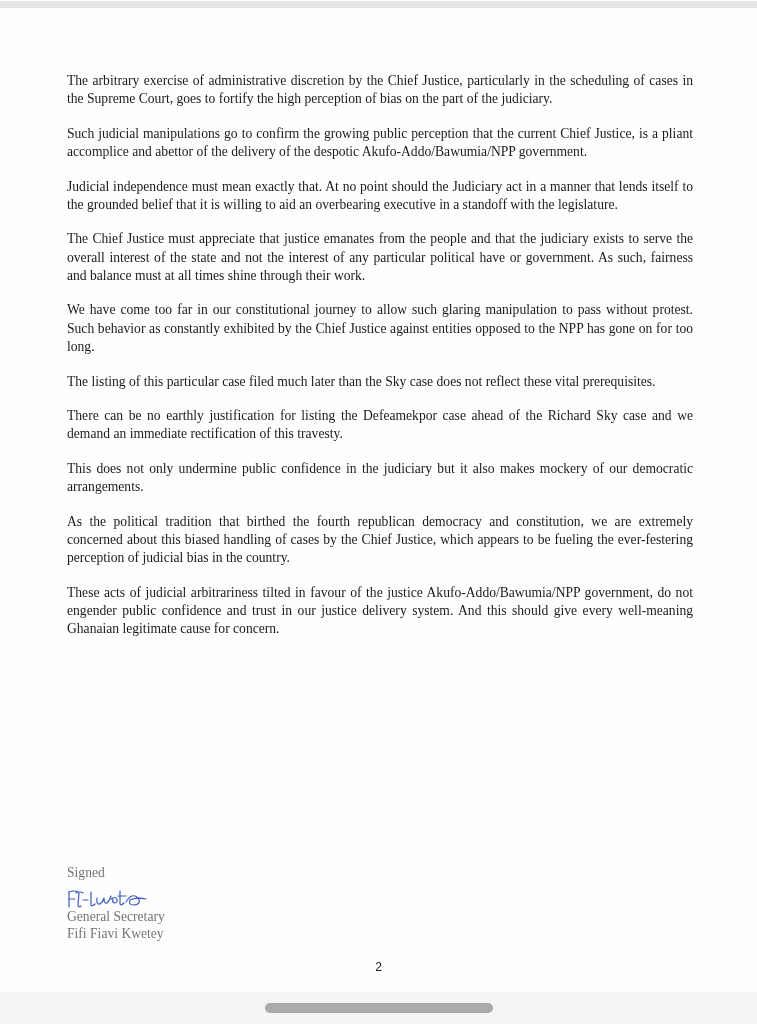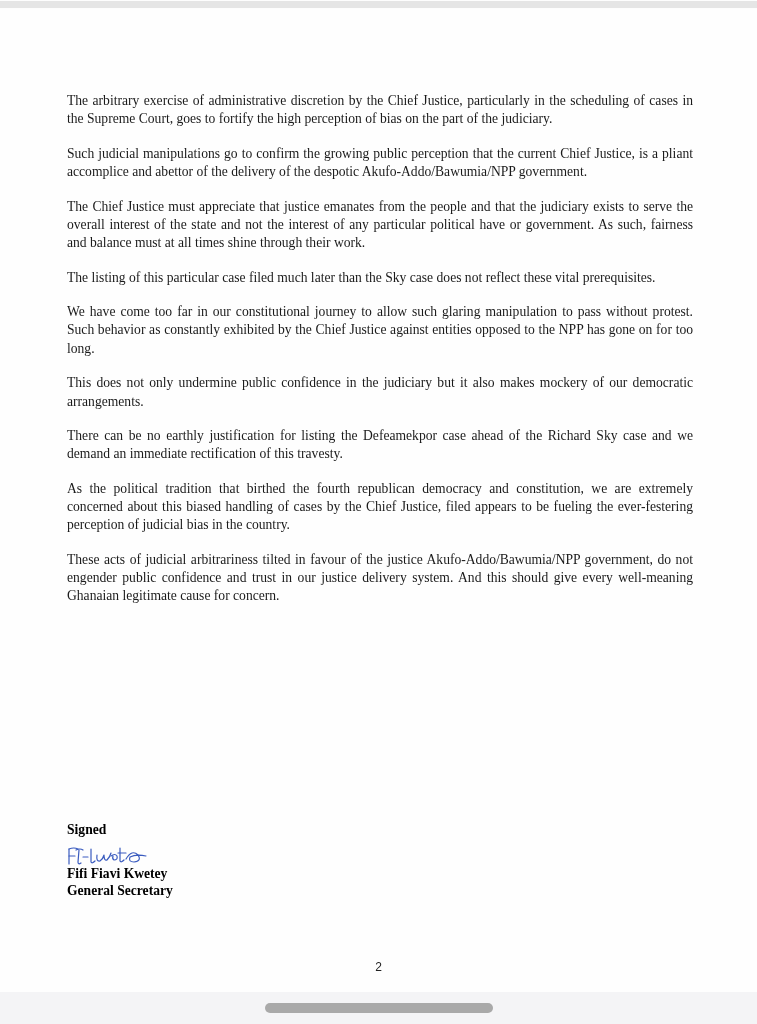--- a/index.html
+++ b/index.html
@@ -27,40 +27,39 @@
     .page {
       position: absolute;
       left: 0; top: 9px;
       width: 757px;
       height: 983px;
       background: #fefefe;
     }
     .body-text {
       position: absolute;
       left: 67px;
-      top: 92px;
+      top: 72px;
       width: 626px;
       font-family: "Liberation Serif", serif;
       font-size: 13.6px;
       line-height: 18.3px;
       color: #1a1a1a;
     }
     .body-text p {
       margin: 0 0 16.2px 0;
       text-align: justify;
     }
     .signature-block {
       position: absolute;
       left: 67px;
-      top: 821px;
+      top: 864px;
       font-family: "Liberation Serif", serif;
       font-size: 13.6px;
       line-height: 17.5px;
-      color: #000000;
-      font-weight: bold;
+      color: #737373;
     }
     .signed-label { margin-bottom: 6px; }
     .sig-svg { display: block; width: 90px; height: 22px; margin-left: -1px; margin-bottom: -2px; }
     .page-number {
       position: absolute;
       left: 0;
       width: 757px;
       top: 960px;
       text-align: center;
       font-family: "Liberation Sans", sans-serif;
@@ -89,26 +88,27 @@
 
 <div class="top-bar">
   <div class="strip"></div>
 </div>
 
 <div class="page"></div>
 
 <div class="body-text">
   <p>The arbitrary exercise of administrative discretion by the Chief Justice, particularly in the scheduling of cases in the Supreme Court, goes to fortify the high perception of bias on the part of the judiciary.</p>
   <p>Such judicial manipulations go to confirm the growing public perception that the current Chief Justice, is a pliant accomplice and abettor of the delivery of the despotic Akufo-Addo/Bawumia/NPP government.</p>
+  <p>Judicial independence must mean exactly that. At no point should the Judiciary act in a manner that lends itself to the grounded belief that it is willing to aid an overbearing executive in a standoff with the legislature.</p>
   <p>The Chief Justice must appreciate that justice emanates from the people and that the judiciary exists to serve the overall interest of the state and not the interest of any particular political have or government. As such, fairness and balance must at all times shine through their work.</p>
+  <p>We have come too far in our constitutional journey to allow such glaring manipulation to pass without protest. Such behavior as constantly exhibited by the Chief Justice against entities opposed to the NPP has gone on for too long.</p>
   <p>The listing of this particular case filed much later than the Sky case does not reflect these vital prerequisites.</p>
-  <p>We have come too far in our constitutional journey to allow such glaring manipulation to pass without protest. Such behavior as constantly exhibited by the Chief Justice against entities opposed to the NPP has gone on for too long.</p>
+  <p>There can be no earthly justification for listing the Defeamekpor case ahead of the Richard Sky case and we demand an immediate rectification of this travesty.</p>
   <p>This does not only undermine public confidence in the judiciary but it also makes mockery of our democratic arrangements.</p>
-  <p>There can be no earthly justification for listing the Defeamekpor case ahead of the Richard Sky case and we demand an immediate rectification of this travesty.</p>
-  <p>As the political tradition that birthed the fourth republican democracy and constitution, we are extremely concerned about this biased handling of cases by the Chief Justice, filed appears to be fueling the ever-festering perception of judicial bias in the country.</p>
+  <p>As the political tradition that birthed the fourth republican democracy and constitution, we are extremely concerned about this biased handling of cases by the Chief Justice, which appears to be fueling the ever-festering perception of judicial bias in the country.</p>
   <p>These acts of judicial arbitrariness tilted in favour of the justice Akufo-Addo/Bawumia/NPP government, do not engender public confidence and trust in our justice delivery system. And this should give every well-meaning Ghanaian legitimate cause for concern.</p>
 </div>
 
 <div class="signature-block">
   <div class="signed-label">Signed</div>
   <svg class="sig-svg" viewBox="0 0 90 22">
     <g fill="none" stroke="#3a5bbf" stroke-width="1.2" stroke-linecap="round" stroke-linejoin="round">
       <path d="M3 4 L3 19"></path>
       <path d="M3 4 Q8 2 12 4"></path>
       <path d="M3 11 L9 11"></path>
@@ -116,21 +116,21 @@
       <path d="M13 5 L12 17 Q12 20 15 18"></path>
       <path d="M17 12 L22 12"></path>
       <path d="M25 4 L25 17 Q26 19 29 16"></path>
       <path d="M31 10 Q30 17 34 16 Q37 14 38 10 Q38 16 41 15 Q44 12 45 8"></path>
       <path d="M45 11 Q49 8 51 11 Q52 15 48 15 Q46 14 47 11"></path>
       <path d="M54 3 L54 16 Q55 18 58 15"></path>
       <path d="M52 8 L60 8"></path>
       <path d="M60 14 Q66 4 72 10 Q76 16 68 17 Q62 17 64 12 Q70 9 80 11"></path>
     </g>
   </svg>
+  <div>General Secretary</div>
   <div>Fifi Fiavi Kwetey</div>
-  <div>General Secretary</div>
 </div>
 
 <div class="page-number">2</div>
 
 <div class="bottom-bar">
   <div class="home-indicator"></div>
 </div>
 
 </body></html>

